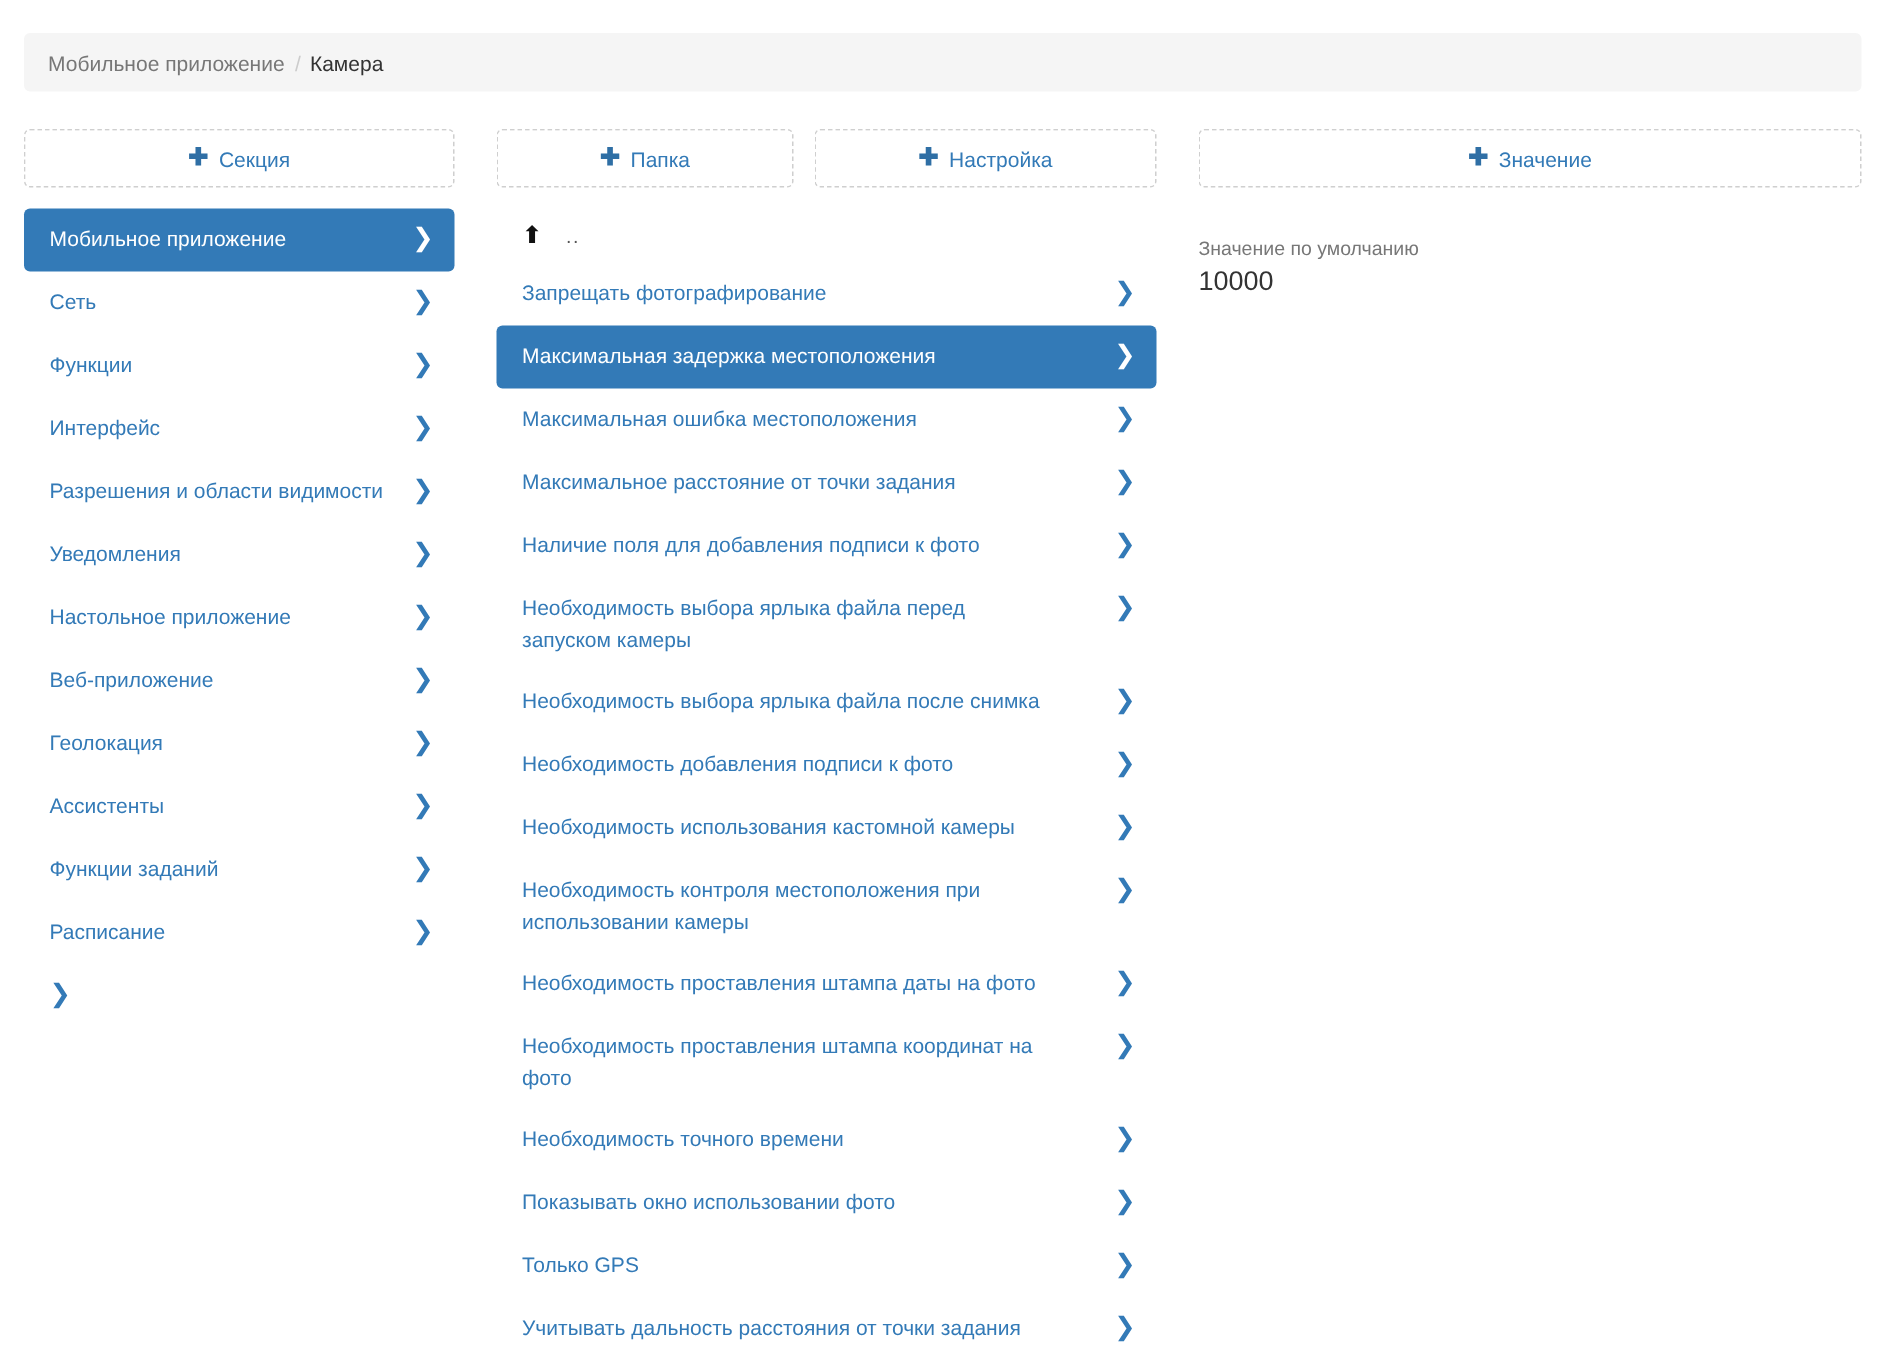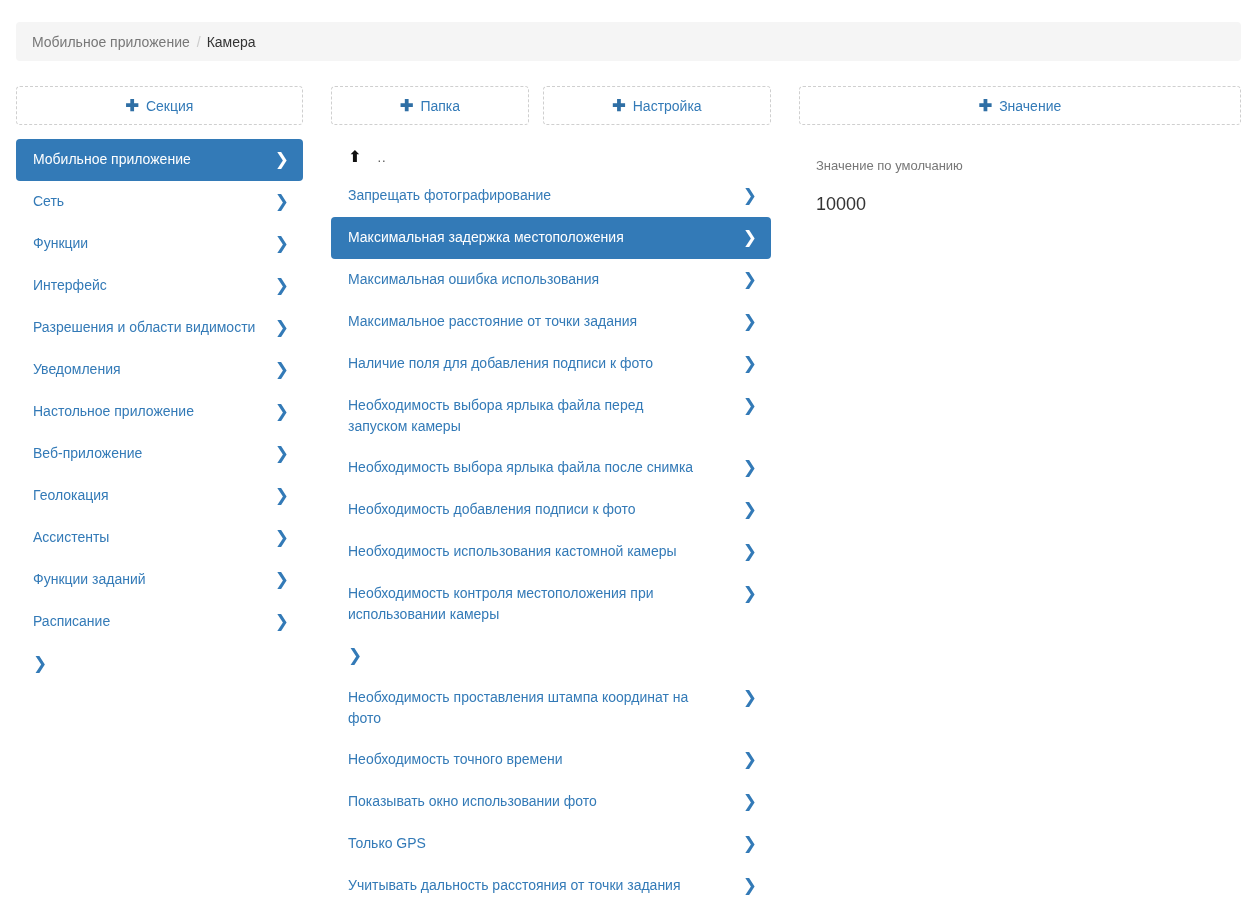--- a/index.html
+++ b/index.html
@@ -70,21 +70,21 @@
   }
   #btn-section { left: 16px;  top: 86px; width: 287px; }
   #btn-folder  { left: 331px; top: 86px; width: 198px; }
   #btn-setting { left: 543px; top: 86px; width: 228px; }
   #btn-value   { left: 799px; top: 86px; width: 442px; }
 
   
   .col { position: absolute; }
   #col-sections { left: 16px;  top: 139px; width: 287px; }
   #col-settings { left: 331px; top: 139px; width: 440px; }
-  #col-values   { left: 816px; top: 139px; width: 442px; }
+  #col-values   { left: 799px; top: 139px; width: 442px; }
 
   .list-row {
     position: relative;
     display: flex;
     align-items: flex-start;
     justify-content: space-between;
     box-sizing: border-box;
     padding: 10px 14px 10px 17px;
     border-radius: 4px;
     color: #337ab7;
@@ -143,21 +143,21 @@
   .value-label {
     color: #777777;
     font-size: 13px;
     line-height: 17px;
     padding-left: 0px;
   }
   .value-text {
     color: #333333;
     font-size: 18px;
     line-height: 24px;
-    margin-top: 18px;
+    margin-top: 1px;
   }
 </style>
 </head>
 <body>
 
 <div class="breadcrumb-bar">
   <span class="crumb-parent">Мобильное приложение</span>
   <span class="crumb-sep">/</span>
   <span class="crumb-current">Камера</span>
 </div>
@@ -241,21 +241,21 @@
   <div id="settings-rows">
       <div class="list-row">
         <span class="row-label">Запрещать фотографирование</span>
         <span class="chev">❯</span>
       </div>
       <div class="list-row selected">
         <span class="row-label">Максимальная задержка местоположения</span>
         <span class="chev">❯</span>
       </div>
       <div class="list-row">
-        <span class="row-label">Максимальная ошибка использования</span>
+        <span class="row-label">Максимальная ошибка местоположения</span>
         <span class="chev">❯</span>
       </div>
       <div class="list-row">
         <span class="row-label">Максимальное расстояние от точки задания</span>
         <span class="chev">❯</span>
       </div>
       <div class="list-row">
         <span class="row-label">Наличие поля для добавления подписи к фото</span>
         <span class="chev">❯</span>
       </div>
@@ -273,20 +273,21 @@
       </div>
       <div class="list-row">
         <span class="row-label">Необходимость использования кастомной камеры</span>
         <span class="chev">❯</span>
       </div>
       <div class="list-row">
         <span class="row-label">Необходимость контроля местоположения при использовании камеры</span>
         <span class="chev">❯</span>
       </div>
       <div class="list-row">
+        <span class="row-label">Необходимость проставления штампа даты на фото</span>
         <span class="chev">❯</span>
       </div>
       <div class="list-row">
         <span class="row-label">Необходимость проставления штампа координат на фото</span>
         <span class="chev">❯</span>
       </div>
       <div class="list-row">
         <span class="row-label">Необходимость точного времени</span>
         <span class="chev">❯</span>
       </div>

